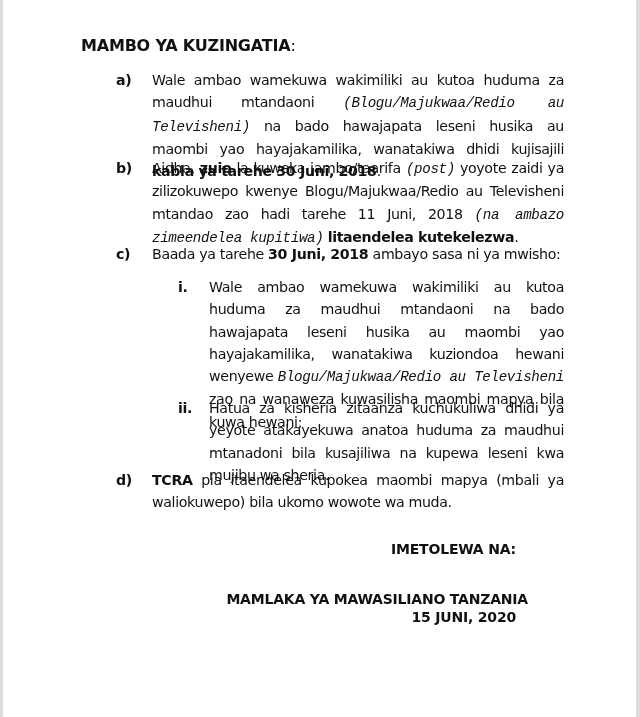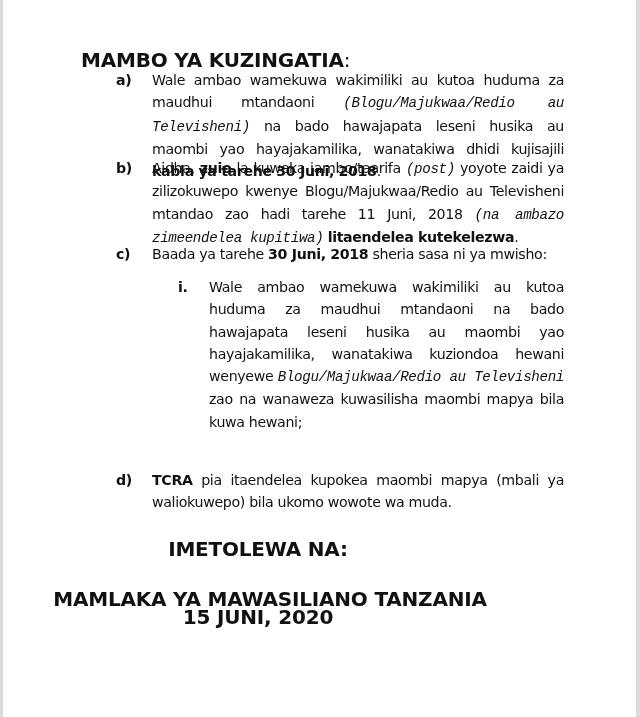--- a/index.html
+++ b/index.html
@@ -23,22 +23,22 @@
       position: absolute; right: 0; top: 0; bottom: 0; width: 4px;
       background: #dcdcdc;
     }
     .page {
       position: absolute;
       left: 0; top: 0;
       width: 640px; height: 717px;
     }
     .heading {
       position: absolute;
-      left: 81px; top: 48px;
-      font-size: 20px;
+      left: 81px; top: 36px;
+      font-size: 16px;
       letter-spacing: -0.2px;
     }
     .heading b { font-weight: bold; }
     .item {
       position: absolute;
       left: 116px;
       width: 448px;
       font-size: 14.2px;
       line-height: 22.3px;
       letter-spacing: -0.35px;
@@ -67,23 +67,23 @@
     }
     .sub .text {
       margin-left: 31px;
       text-align: justify;
     }
     em { font-style: italic; font-family: Liberation Mono, monospace; }
     strong { font-weight: bold; }
     .sig {
       position: absolute;
       left: 0; width: 516px;
-      text-align: center;
+      text-align: right;
       font-weight: bold;
-      font-size: 20px;
+      font-size: 14px;
       line-height: 18px;
       letter-spacing: -0.2px;
     }
   </style>
 </head>
 <body>
 
 <div class="page">
   <div class="edge-left"></div>
   <div class="edge-right"></div>
@@ -100,31 +100,37 @@
   <div class="item" style="top:157px;">
     <span class="marker">b)</span>
     <div class="text">
       <span>Aidha, </span><strong>zuio</strong><span> la kuweka jambo/taarifa </span><em>(post)</em><span> yoyote zaidi ya zilizokuwepo kwenye Blogu/Majukwaa/Redio au Televisheni mtandao zao hadi tarehe 11 Juni, 2018 </span><em>(na ambazo zimeendelea kupitiwa)</em><span> </span><strong>litaendelea kutekelezwa</strong><span>.</span>
     </div>
   </div>
 
   <div class="item" style="top:243px;">
     <span class="marker">c)</span>
     <div class="text">
-      <span>Baada ya tarehe </span><strong>30 Juni, 2018</strong><span> sheria sasa ni ya mwisho:</span>
+      <span>Baada ya tarehe </span><strong>30 Juni, 2018</strong><span> ambayo sasa ni ya mwisho:</span>
     </div>
   </div>
 
   <div class="sub" style="top:276px;">
     <span class="marker">i.</span>
     <div class="text">
       <span>Wale ambao wamekuwa wakimiliki au kutoa huduma za maudhui mtandaoni na bado hawajapata leseni husika au maombi yao hayajakamilika, wanatakiwa kuziondoa hewani wenyewe </span><em>Blogu/Majukwaa/Redio au Televisheni</em><span> zao na wanaweza kuwasilisha maombi mapya bila kuwa hewani;</span>
     </div>
   </div>
 
+  <div class="sub" style="top:397px;">
+    <span class="marker">ii.</span>
+    <div class="text">
+      <span>Hatua za kisheria zitaanza kuchukuliwa dhidi ya yeyote atakayekuwa anatoa huduma za maudhui mtanadoni bila kusajiliwa na kupewa leseni kwa mujibu wa sheria.</span>
+    </div>
+  </div>
 
   <div class="item" style="top:469px;">
     <span class="marker">d)</span>
     <div class="text">
       <strong>TCRA</strong><span> pia itaendelea kupokea maombi mapya (mbali ya waliokuwepo) bila ukomo wowote wa muda.</span>
     </div>
   </div>
 
   <div class="sig" style="top:540px;">IMETOLEWA NA:</div>
   <div class="sig" style="top:590px;padding-left:12px;">MAMLAKA YA MAWASILIANO TANZANIA</div>

